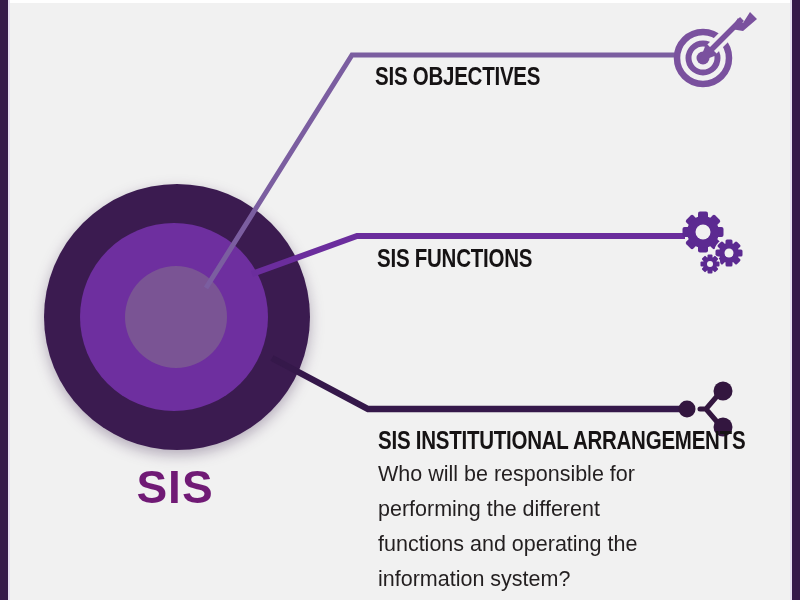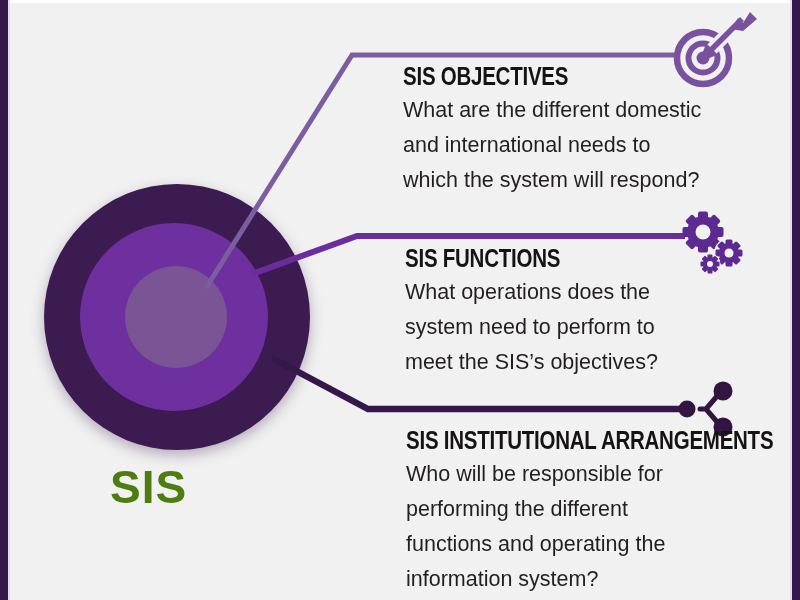--- a/index.html
+++ b/index.html
@@ -11,24 +11,24 @@
   }
   .stage{position:absolute;inset:0;width:800px;height:600px;}
   .top-strip{position:absolute;left:0;top:0;width:800px;height:3px;background:#ffffff;}
   .edge-bar{position:absolute;top:0;height:600px;width:8px;background:#35184a;}
   .edge-bar.left{left:0;border-right:2px solid #e6def0;}
   .edge-bar.right{right:0;border-left:2px solid #e6def0;}
   svg.gfx{position:absolute;left:0;top:0;width:800px;height:600px;}
   .circles{filter:drop-shadow(0 5px 7px rgba(40,10,60,0.30));}
   .center-label{
     position:absolute;left:110px;top:460px;width:130px;
-    font-size:46px;font-weight:bold;
-    color:#4d7c0f;letter-spacing:1px;
+    text-align:center;font-size:46px;font-weight:bold;
+    color:#701a75;letter-spacing:1px;
   }
-  .callout{position:absolute;color:#231f20;margin-left:28px;}
+  .callout{position:absolute;color:#231f20;}
   .callout-title{
     font-weight:bold;font-size:25px;line-height:28px;
     transform:scaleX(0.82);transform-origin:0 50%;
     white-space:nowrap;letter-spacing:-0.3px;color:#161314;
   }
   .callout-body{
     font-size:21.5px;line-height:35px;white-space:pre-line;
     margin-top:3px;
   }
   #callout-objectives{left:375px;top:62px;}
@@ -100,30 +100,24 @@
       <circle cx="687" cy="409" r="8.5" fill="#33163f"></circle>
       <circle cx="723" cy="391" r="9.5" fill="#33163f"></circle>
       <circle cx="723" cy="427" r="9.5" fill="#33163f"></circle>
     </g>
   </svg>
 
   <div class="center-label">SIS</div>
 
   <div class="callout" id="callout-objectives">
     <div class="callout-title">SIS OBJECTIVES</div>
-    <div class="callout-body">What are the different domestic
-and international needs to
-which the system will respond?</div>
   </div>
 
   <div class="callout" id="callout-functions">
     <div class="callout-title">SIS FUNCTIONS</div>
-    <div class="callout-body">What operations does the
-system need to perform to
-meet the SIS’s objectives?</div>
   </div>
 
   <div class="callout" id="callout-institutional">
     <div class="callout-title">SIS INSTITUTIONAL ARRANGEMENTS</div>
     <div class="callout-body">Who will be responsible for
 performing the different
 functions and operating the
 information system?</div>
   </div>
 

